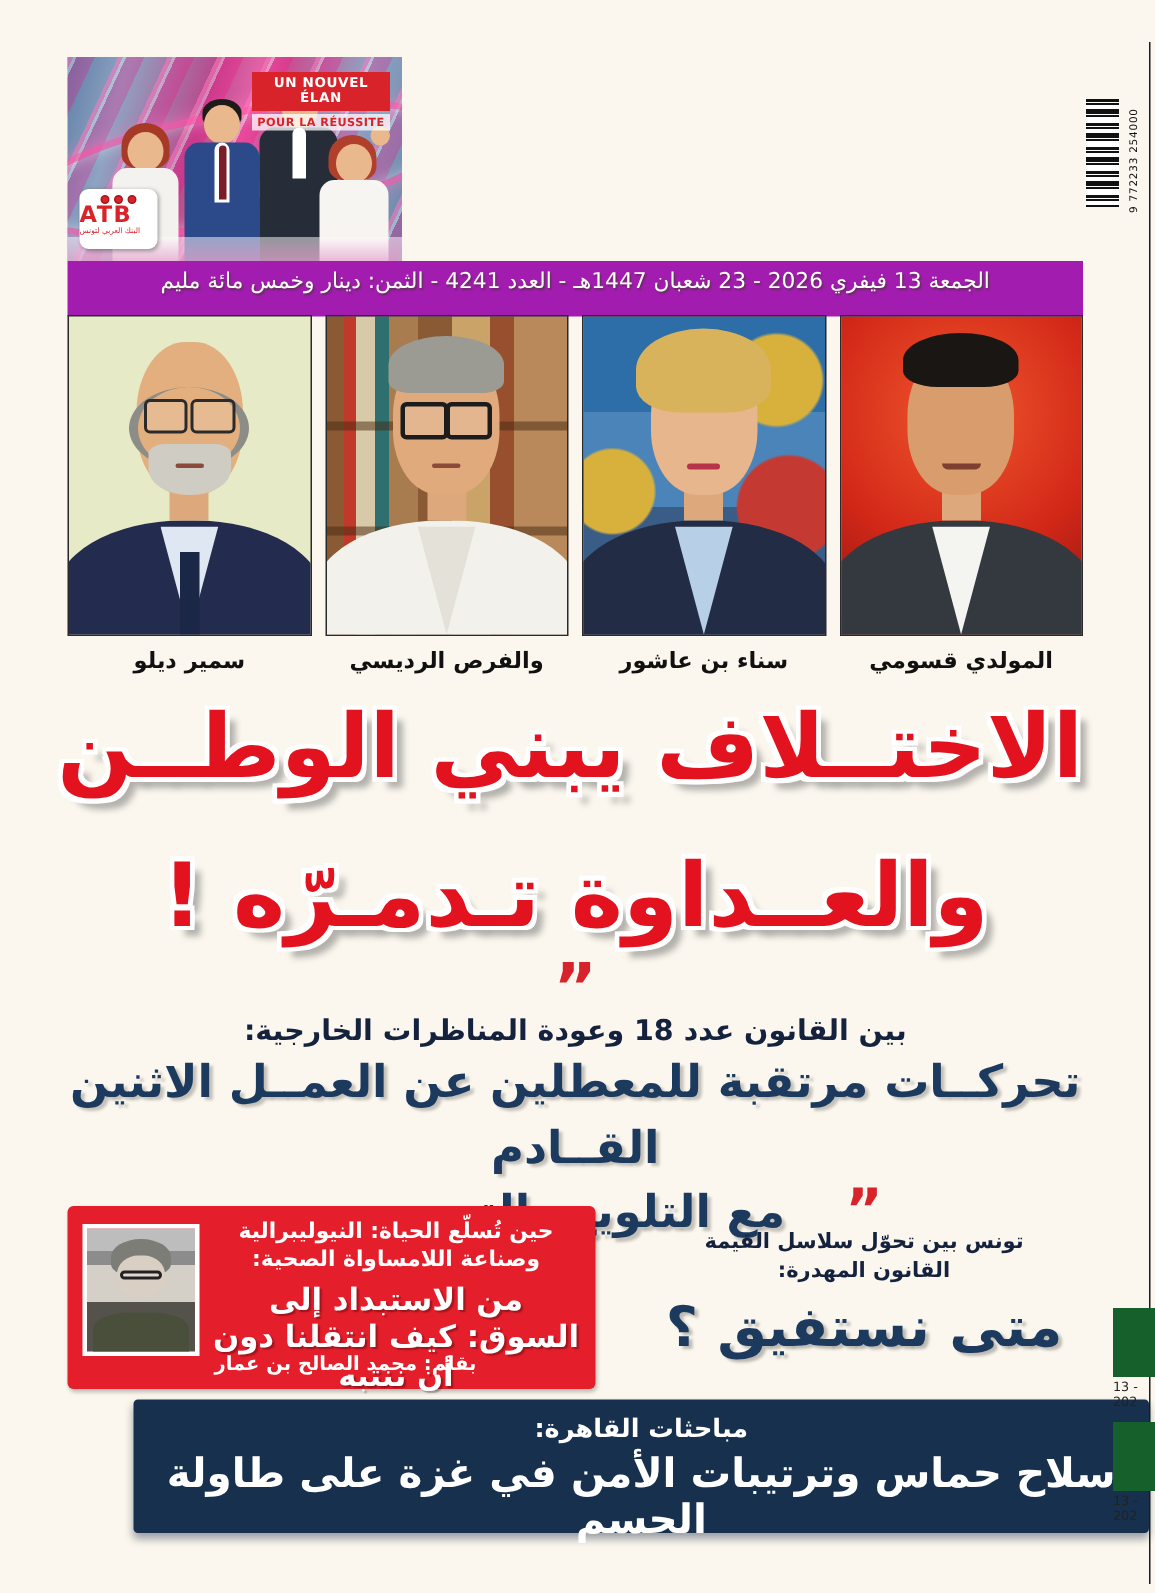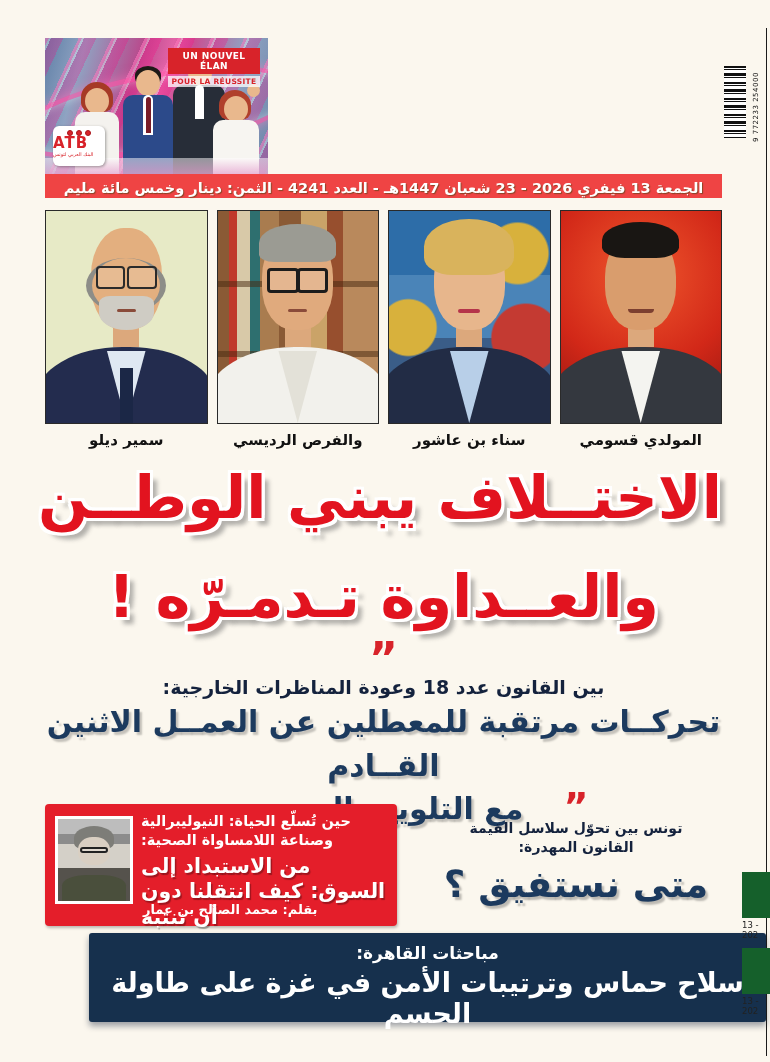--- a/index.html
+++ b/index.html
@@ -50,22 +50,22 @@
        text-shadow:2px 2px 2px rgba(0,0,0,.65); }
 
   
   .barcode{ position:absolute; left:724px; top:64px; width:34px; height:78px; direction:ltr; }
   .barcode .bars{ position:absolute; left:0; top:2px; width:22px; height:72px; background:
        repeating-linear-gradient(180deg,#111 0 2px,#fff 2px 3px,#111 3px 4px,#fff 4px 7px,#111 7px 10px,#fff 10px 11px,#111 11px 12px,#fff 12px 16px); }
   .barcode .num{ position:absolute; right:-2px; top:0; height:78px; color:#111; font-size:7px;
        writing-mode:vertical-rl; transform:rotate(180deg); letter-spacing:.5px; white-space:nowrap; }
 
   
-  .date-bar{ position:absolute; top:174px; left:45px; width:677px; height:24px; background:#ef4444;
-       color:#fff; font-weight:bold; font-size:14.5px; text-align:center; line-height:28px;
+  .date-bar{ position:absolute; top:174px; left:45px; width:677px; height:37px; background:#a21caf;
+       color:#fff; font-weight:normal; font-size:14.5px; text-align:center; line-height:28px;
        white-space:nowrap; text-shadow:1px 1px 1px rgba(40,70,10,.5); }
 
   
   .photos{ position:absolute; top:210px; left:45px; width:677px; display:flex; gap:9px; direction:ltr; }
   .photo-cell{ flex:1; }
   .photo{ position:relative; height:214px; border:1px solid #2a2a2a; overflow:hidden; background:#ddd; }
   .pname{ margin-top:7px; text-align:center; font-size:15px; font-weight:bold; color:#111; }
 
   .bust{ position:absolute; inset:0; }
   .shoulders{ position:absolute; left:-6%; right:-6%; bottom:-14%; height:50%; border-radius:48% 48% 0 0; }
@@ -144,21 +144,21 @@
   .opinion{ position:absolute; top:804px; left:45px; width:352px; height:122px; background:#e41e2a;
        border-radius:4px; color:#fff; box-shadow:1px 2px 3px rgba(0,0,0,.25); }
   .op-photo{ position:absolute; left:10px; top:12px; width:78px; height:88px; background:
        radial-gradient(circle at 50% 34%, #cfcfcf 0 14%, transparent 15%),
        linear-gradient(180deg,#bdbdbd 0 18%,#8c8c8c 18% 30%,#d4d0c8 30% 60%,#55524c 60% 100%);
        border:3px solid #fff; }
   .op-photo .gh{ position:absolute; left:22%; top:8%; width:56%; height:30%; background:#7d7d78; border-radius:50% 50% 30% 30%; }
   .op-photo .gf{ position:absolute; left:28%; top:22%; width:44%; height:34%; background:#d9cfc2; border-radius:45%; }
   .op-photo .gg{ position:absolute; left:30%; top:34%; width:40%; height:8%; border:2px solid #222; border-radius:3px; background:rgba(255,255,255,.2); }
   .op-photo .gb{ position:absolute; left:6%; bottom:0; width:88%; height:32%; background:#4a4f3c; border-radius:40% 40% 0 0; }
-  .op-text{ position:absolute; right:10px; top:8px; left:96px; text-align:left; }
+  .op-text{ position:absolute; right:10px; top:8px; left:96px; text-align:center; }
   .op-kicker{ font-size:14.5px; font-weight:bold; line-height:1.3; }
   .op-title{ font-size:20.5px; font-weight:bold; line-height:1.25; margin-top:4px;
        text-shadow:1.5px 1.5px 1px rgba(0,0,0,.3); }
   .op-byline{ position:absolute; left:98px; bottom:9px; font-size:13px; font-weight:bold; }
 
   
   .teaser{ position:absolute; top:796px; left:430px; width:292px; text-align:center; }
   .teaser .tq{ color:#d8232a; font-size:38px; font-weight:bold; line-height:.55; direction:ltr; }
   .teaser .tk{ color:#14223d; font-weight:bold; font-size:14px; line-height:1.35; margin-top:2px; }
   .teaser .tt{ color:#1c3a5e; font-weight:bold; font-size:37px; margin-top:6px;

